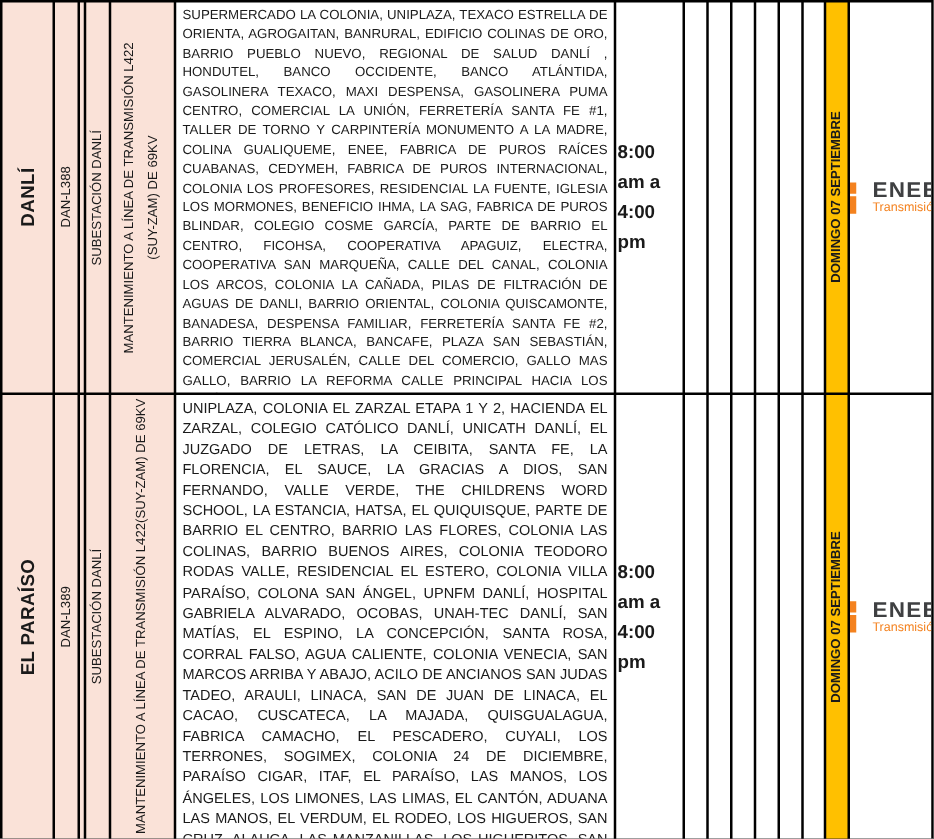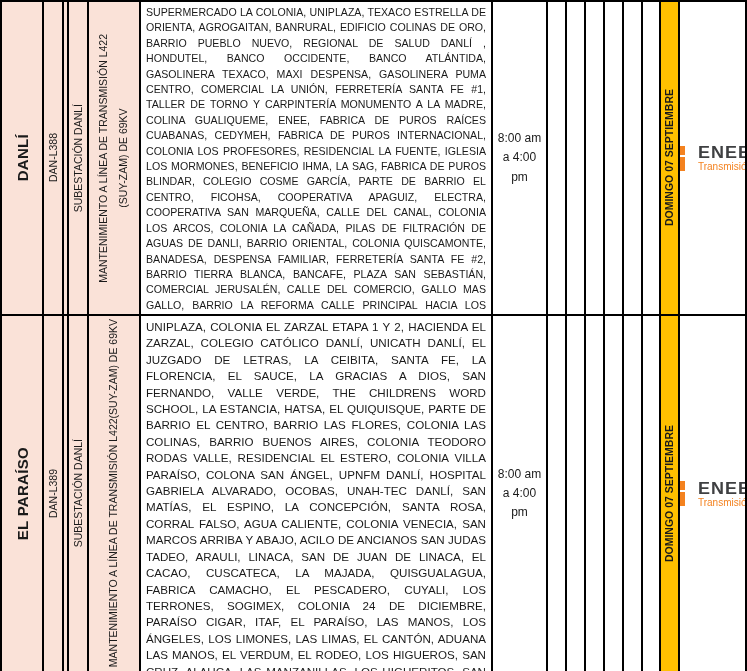--- a/index.html
+++ b/index.html
@@ -46,21 +46,21 @@
   .areas {
     display:block;
     align-self:stretch;
     padding:3px 5px 0 5px;
     text-align:justify;
     overflow:hidden;
   }
   .areas.r1 { font-size:10.6px; line-height:15.4px; }
   .areas.r2 { font-size:11.6px; line-height:16.4px; }
 
-  .time { font-size:12px; font-weight:normal; text-align:center; line-height:1.6; padding:0 1px; }
+  .time { font-size:15px; font-weight:bold; line-height:1.6; padding:0 1px; }
 
   .logo { display:flex; align-items:center; gap:13px; padding-left:4px; }
   .logo-icon { display:flex; flex-direction:column; gap:2px; flex:0 0 auto; }
   .logo-icon .blk1 { width:8px; height:9px;  background:#F4821F; }
   .logo-icon .blk2 { width:8px; height:14px; background:#F4821F; }
   .logo-text { display:flex; flex-direction:column; }
   .logo-name {
     font-size:18px; font-weight:800; letter-spacing:1px;
     color:#3F4042; line-height:1; transform:scaleY(.95);
   }

